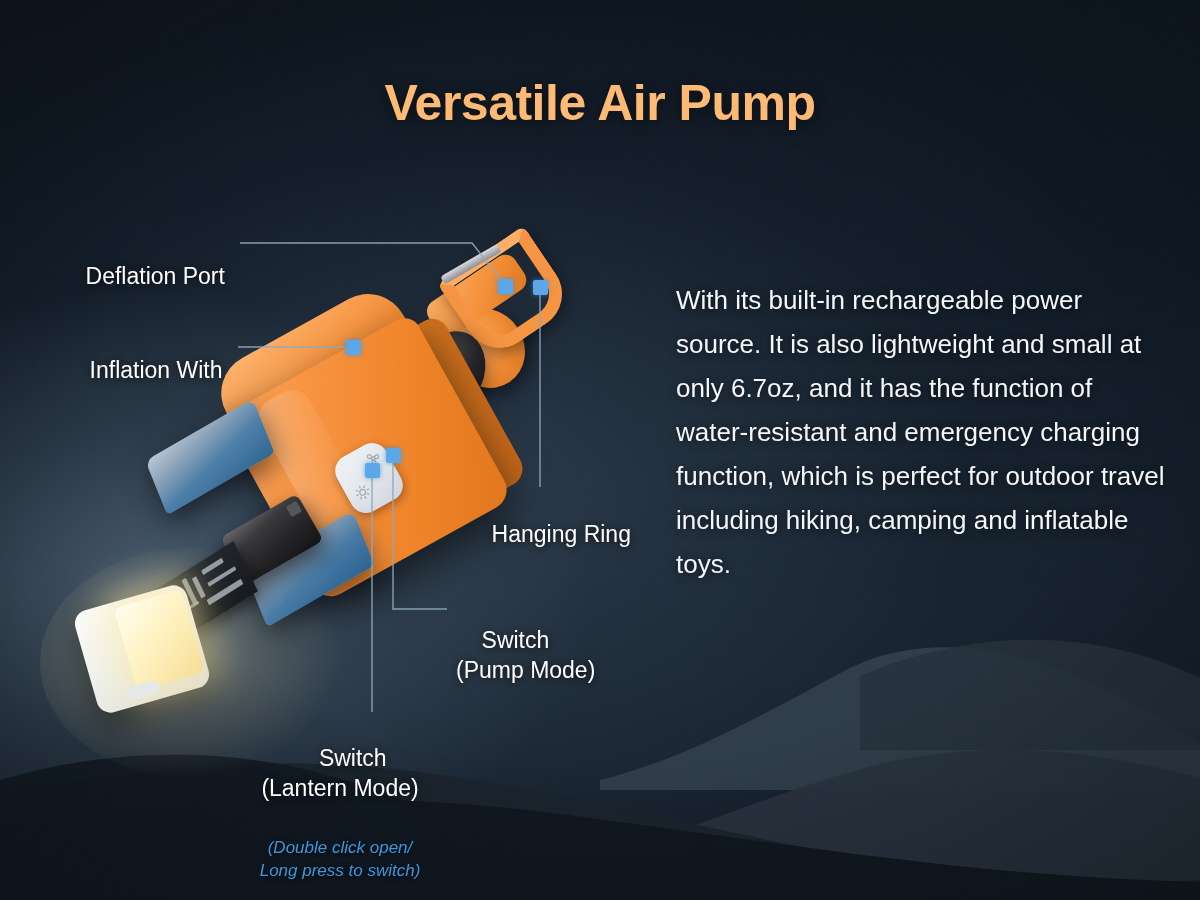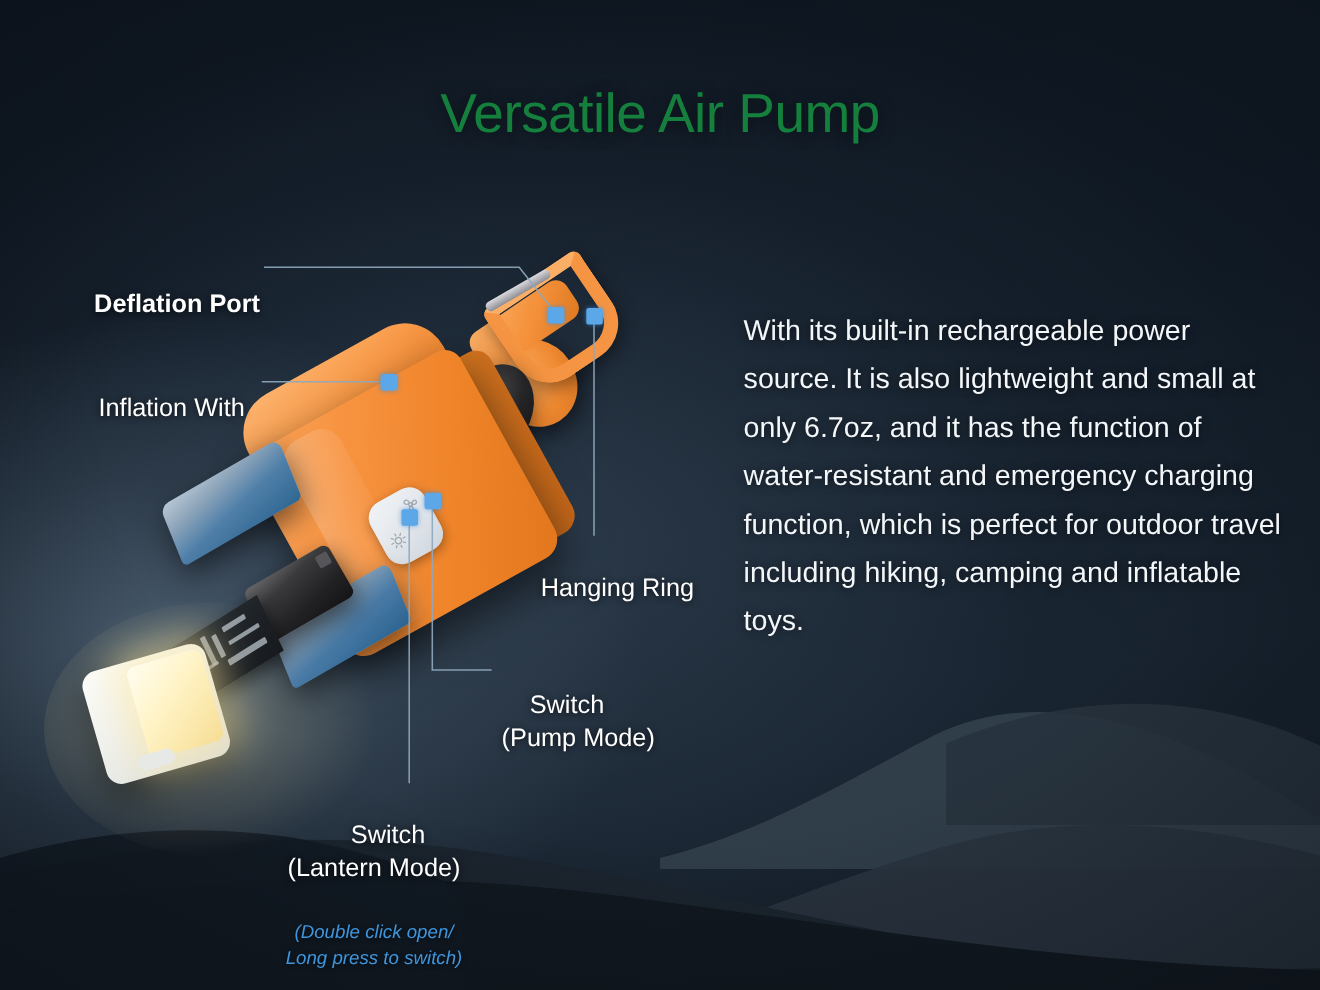--- a/index.html
+++ b/index.html
@@ -41,22 +41,22 @@
   .dune svg { display: block; }
 
   
   .title {
     position: absolute;
     left: 0;
     top: 74px;
     width: 1200px;
     text-align: center;
     font-size: 50px;
-    font-weight: normal;
-    color: #15803d;
+    font-weight: bold;
+    color: #fdba74;
     letter-spacing: -0.5px;
     text-shadow: 0 2px 14px rgba(0,0,0,0.5);
   }
 
   
   .paragraph {
     position: absolute;
     left: 676px;
     top: 278px;
     width: 490px;
@@ -484,21 +484,21 @@
       <path d="M372,470 L372,712"></path>
     </g>
   </svg>
 
   <div class="marker" style="left:498px; top:279px;"></div>
   <div class="marker" style="left:346px; top:340px;"></div>
   <div class="marker" style="left:533px; top:280px;"></div>
   <div class="marker" style="left:386px; top:448px;"></div>
   <div class="marker" style="left:365px; top:463px;"></div>
 
-  <div class="callout c-right" style="left:60px; top:231px;font-weight:bold;">
+  <div class="callout c-right" style="left:60px; top:231px;">
     <span>Deflation Port</span>
   </div>
 
   <div class="callout c-right" style="left:64px; top:325px;">
     <span>Inflation With</span>
   </div>
 
   <div class="callout c-right" style="left:466px; top:489px;">
     <span>Hanging Ring</span>
   </div>

